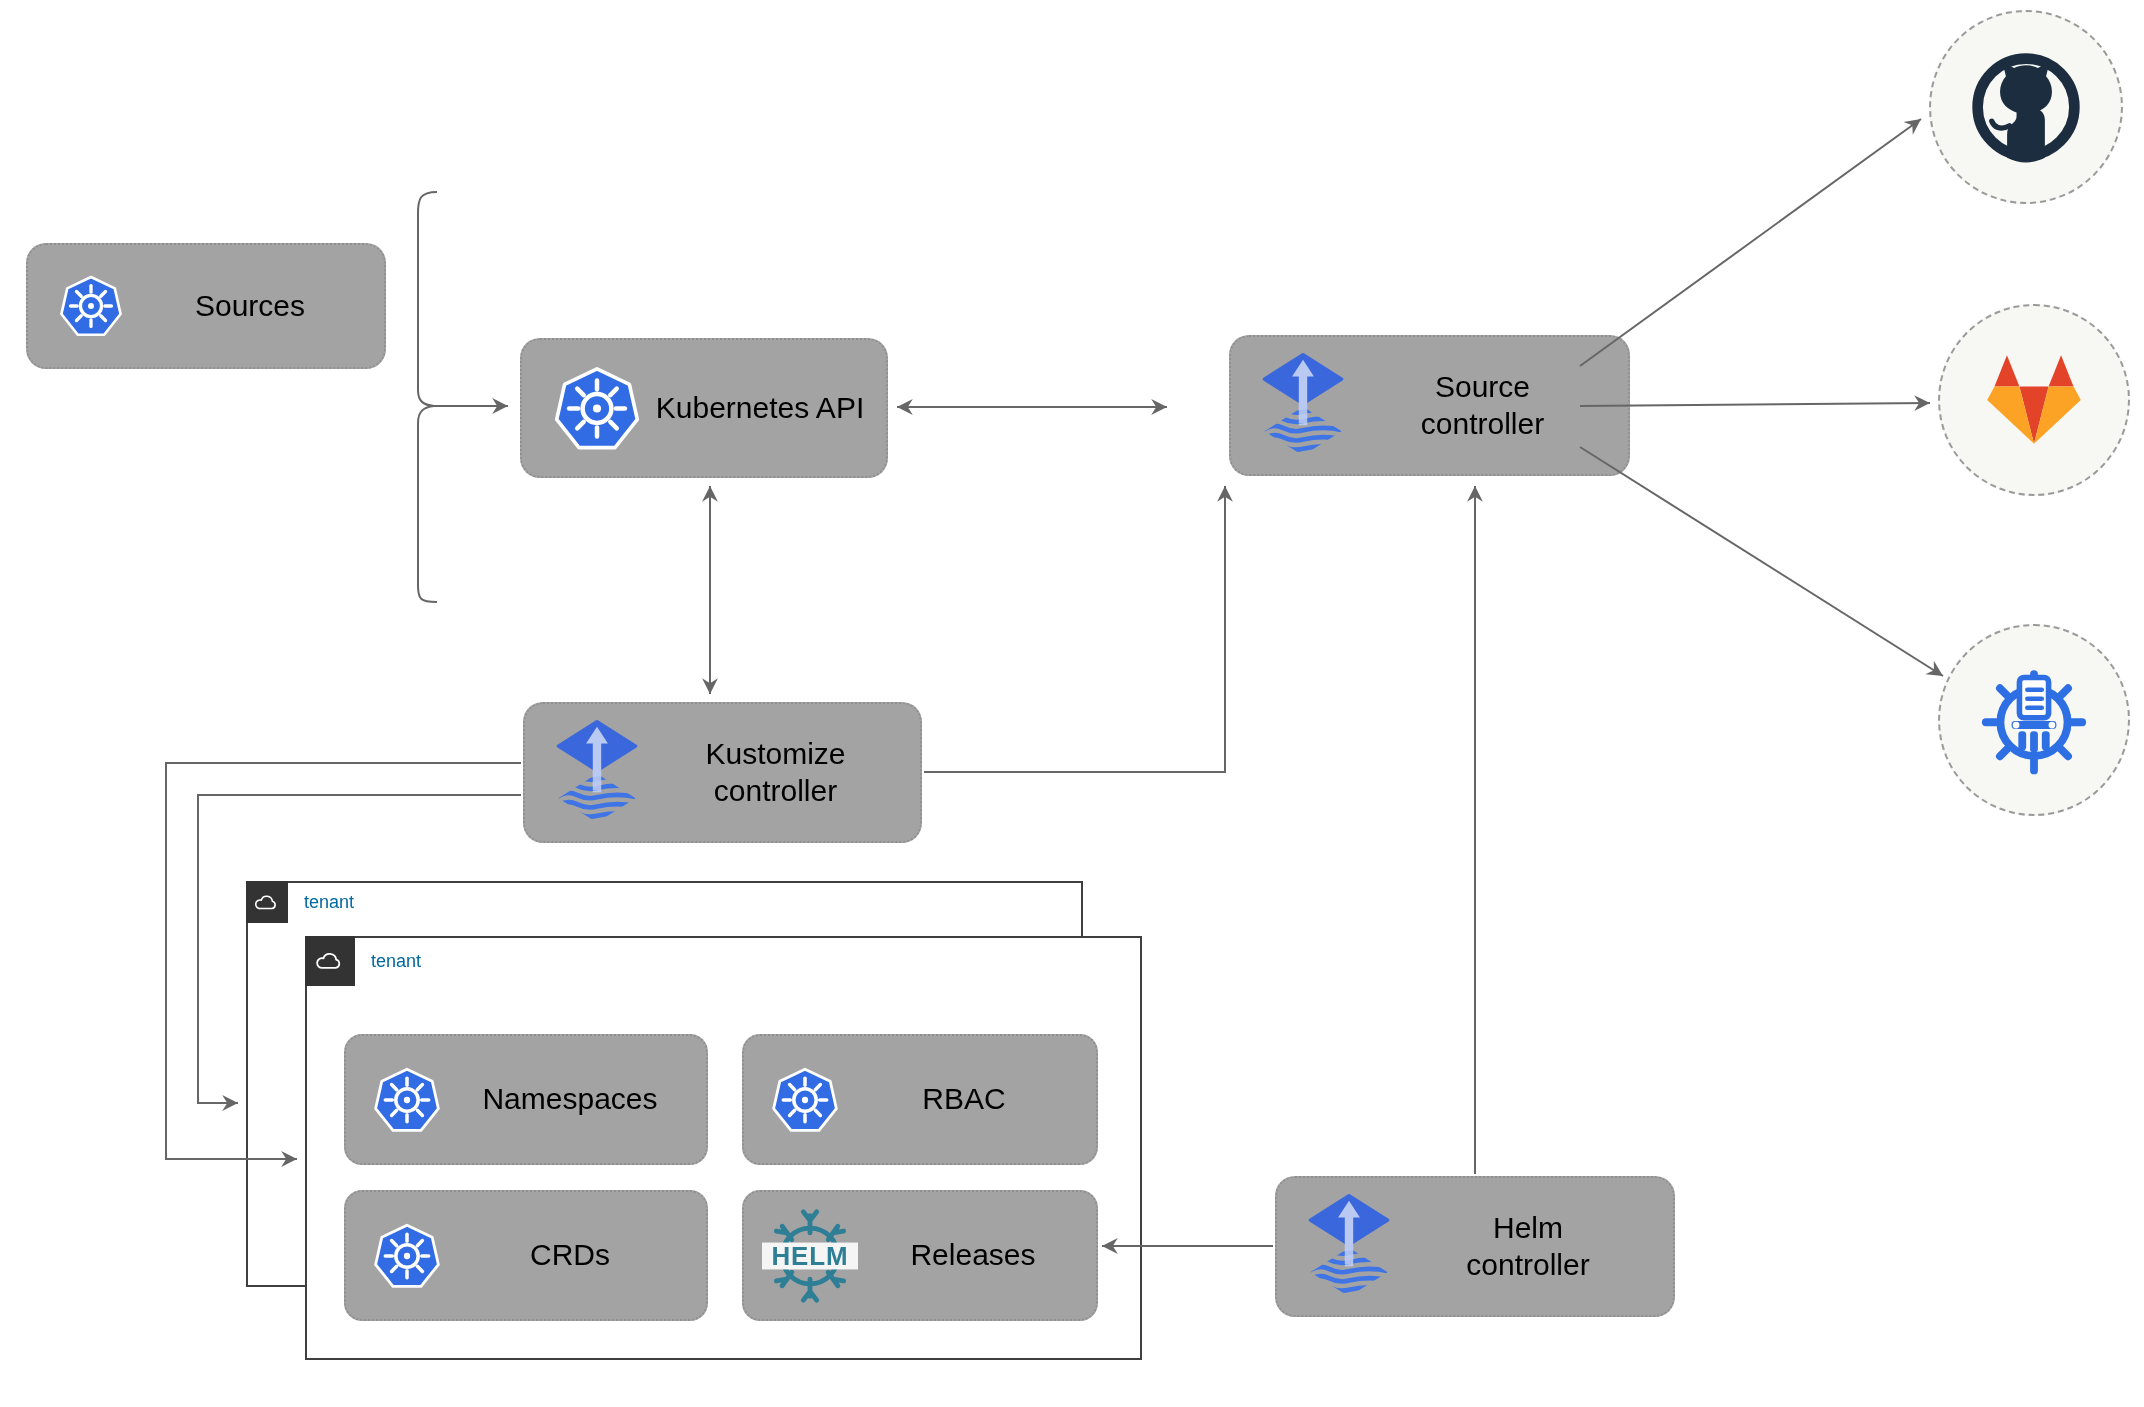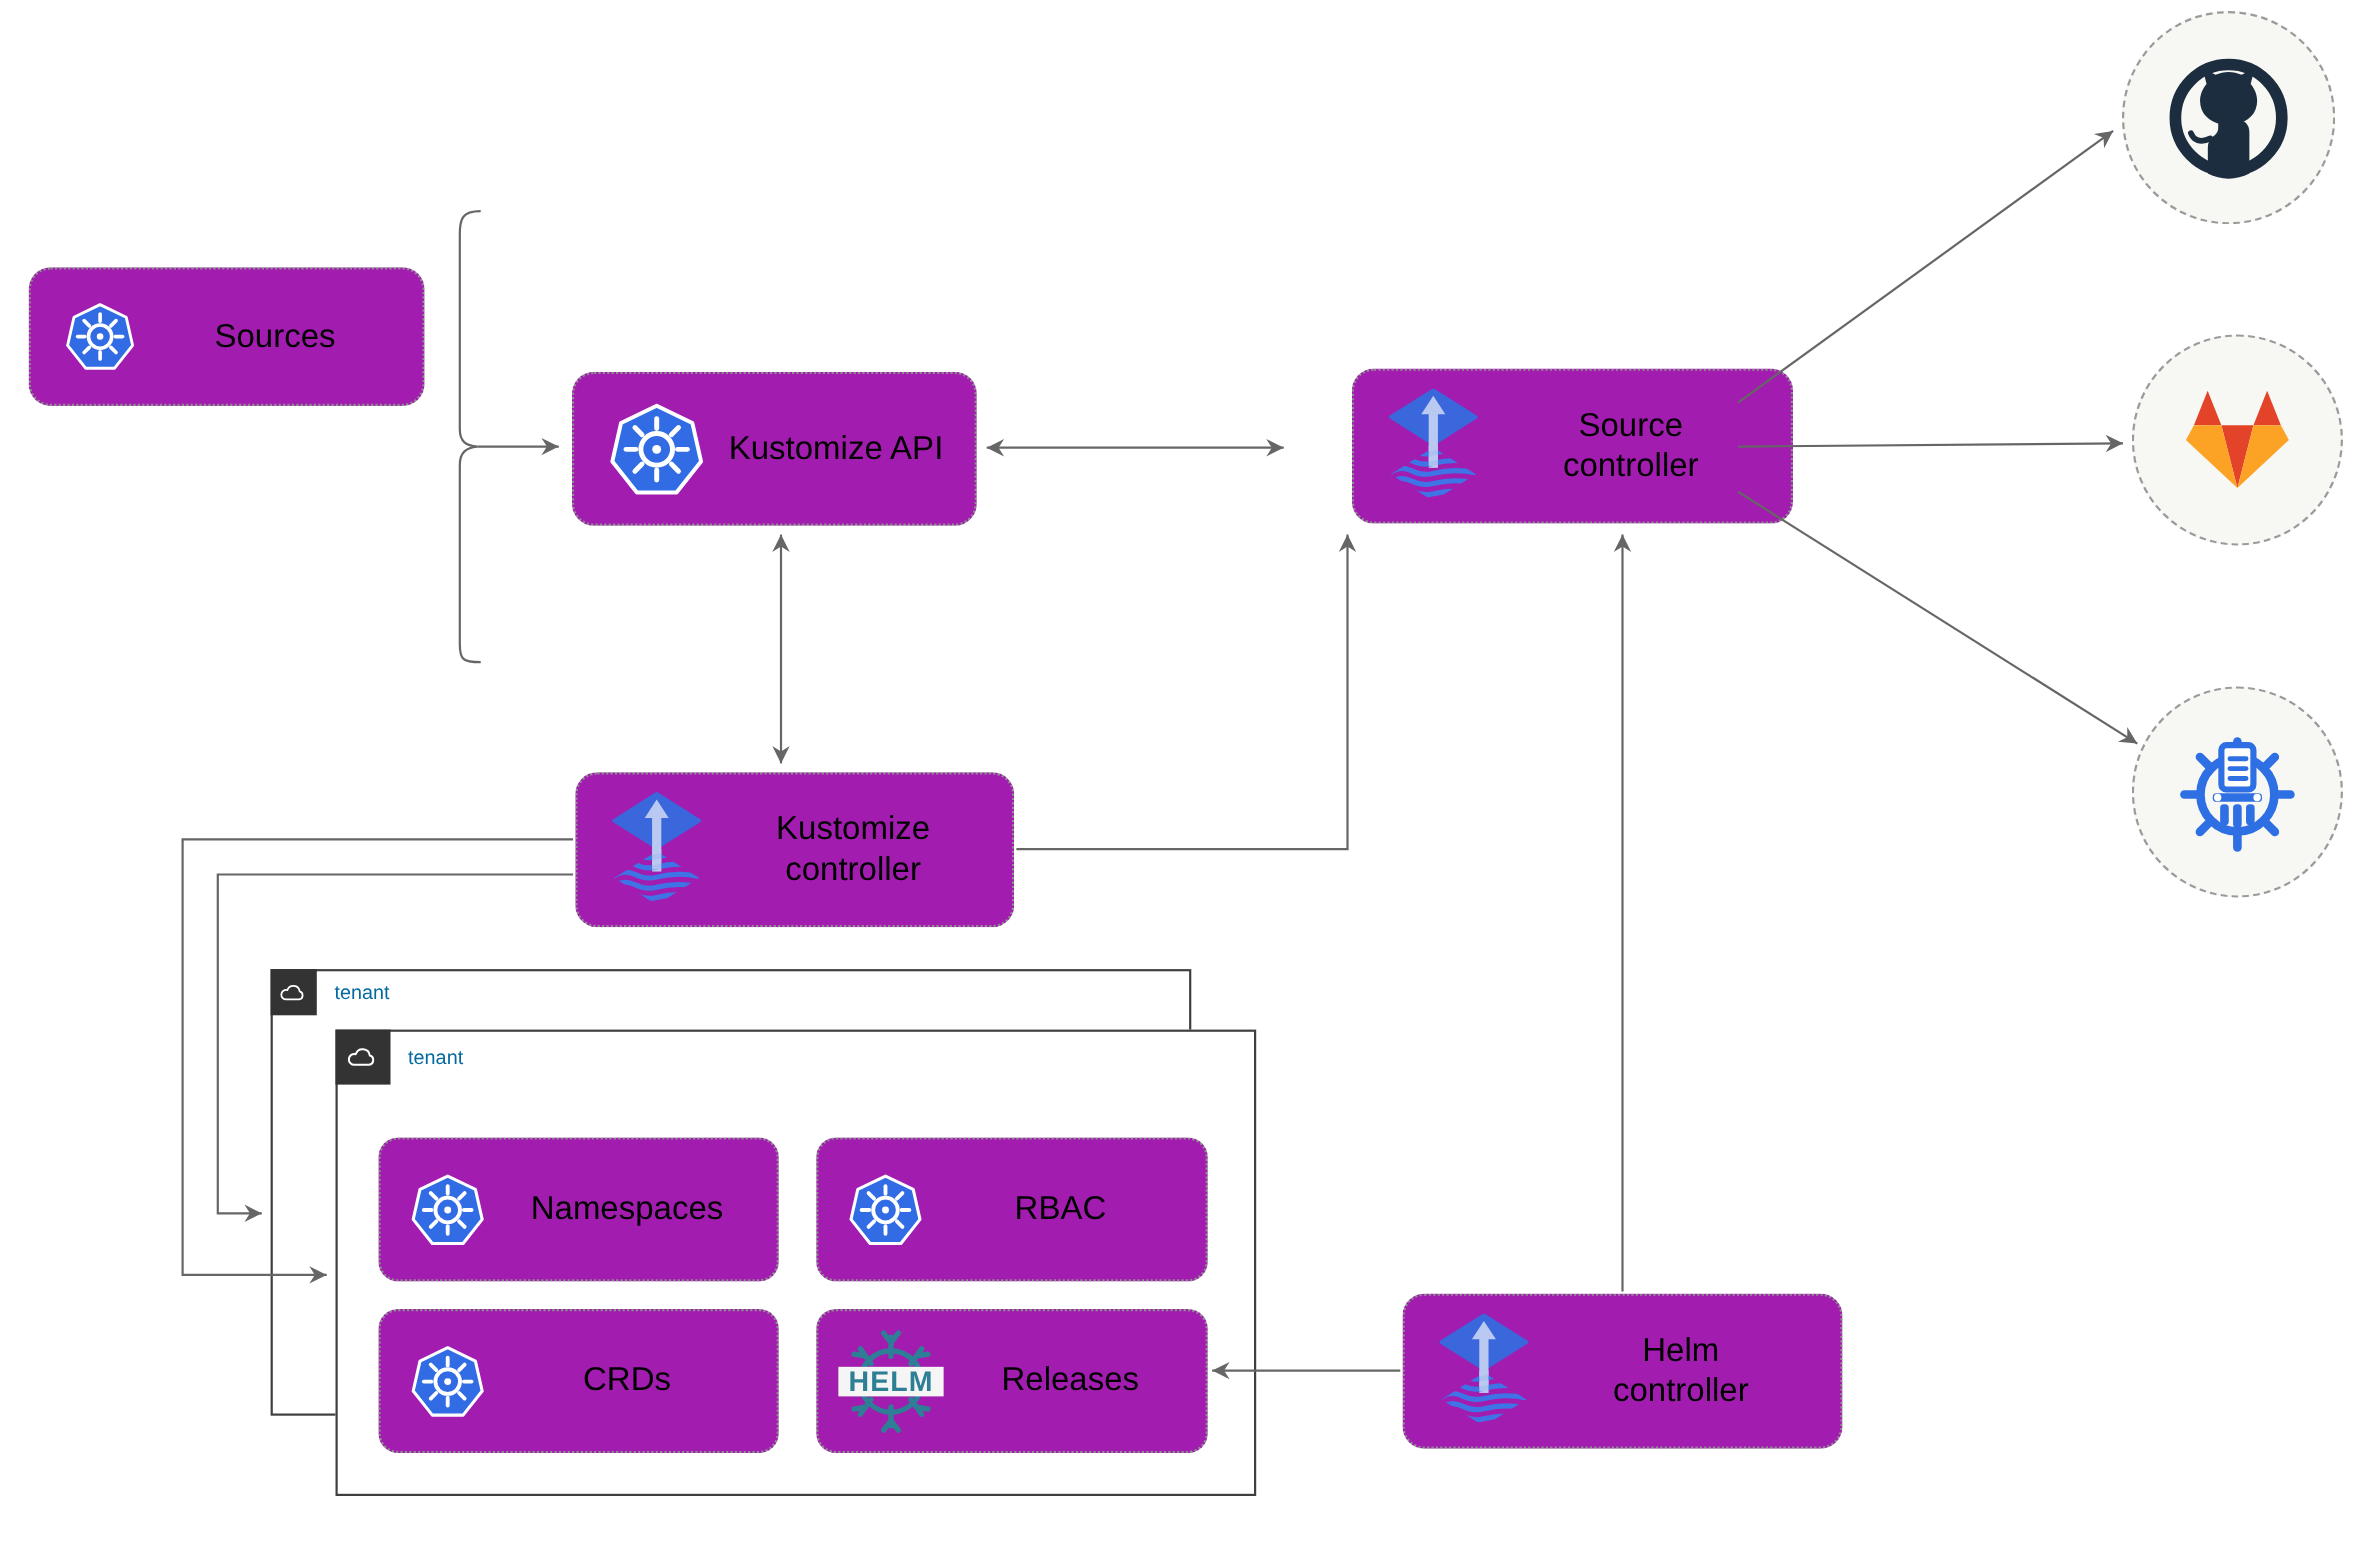--- a/index.html
+++ b/index.html
@@ -1,19 +1,19 @@
 <!DOCTYPE html>
 <html><head>
 <meta charset="utf-8">
 <style>
   html,body{margin:0;padding:0;background:#ffffff;}
   #page{position:relative;width:2144px;height:1407px;background:#ffffff;overflow:hidden;
         font-family:"Liberation Sans","DejaVu Sans",sans-serif;color:#000;}
   
-  .node{position:absolute;background:#a21caf;border:2px dotted #8f8f8f;border-radius:20px;
+  .node{position:absolute;background:#a3a3a3;border:2px dotted #8f8f8f;border-radius:20px;
         display:flex;align-items:center;box-sizing:border-box;}
   .node .icon{flex:none;margin-left:26px;display:flex;align-items:flex-start;text-decoration:underline;}
   .node .label{flex:1;text-align:center;font-size:30px;line-height:1.22;padding:0 14px 0 6px;}
   .node .label.two-line{max-width:190px;margin:0 auto;}
   
   .tenant{position:absolute;background:#ffffff;border:2px solid #3f3f3f;box-sizing:border-box;}
   .tenant-tab{position:absolute;left:-2px;top:-2px;background:#333333;display:flex;
               align-items:center;justify-content:center;}
   .tenant-label{position:absolute;font-size:18px;color:#0369a1;}
   
@@ -177,21 +177,21 @@
     <span class="label">Sources</span>
   </div>
 
 
   <div class="node" style="left:520px;top:338px;width:368px;height:140px;">
     <span class="icon" style="margin-left:30px;">
       <svg width="90" height="95">
           <use href="#sym-k8s"></use>
         </svg>
       </span>
-    <span class="label">Kustomize API</span>
+    <span class="label">Kubernetes API</span>
   </div>
 
   <div class="node" style="left:1229px;top:335px;width:401px;height:141px;">
     <span class="icon" style="margin-left:30px;">
       <svg width="84" height="106" viewBox="0 0 100 126">
           <use href="#sym-flux"></use>
         </svg>
       </span>
     <span class="label two-line">Source controller</span>
   </div>

